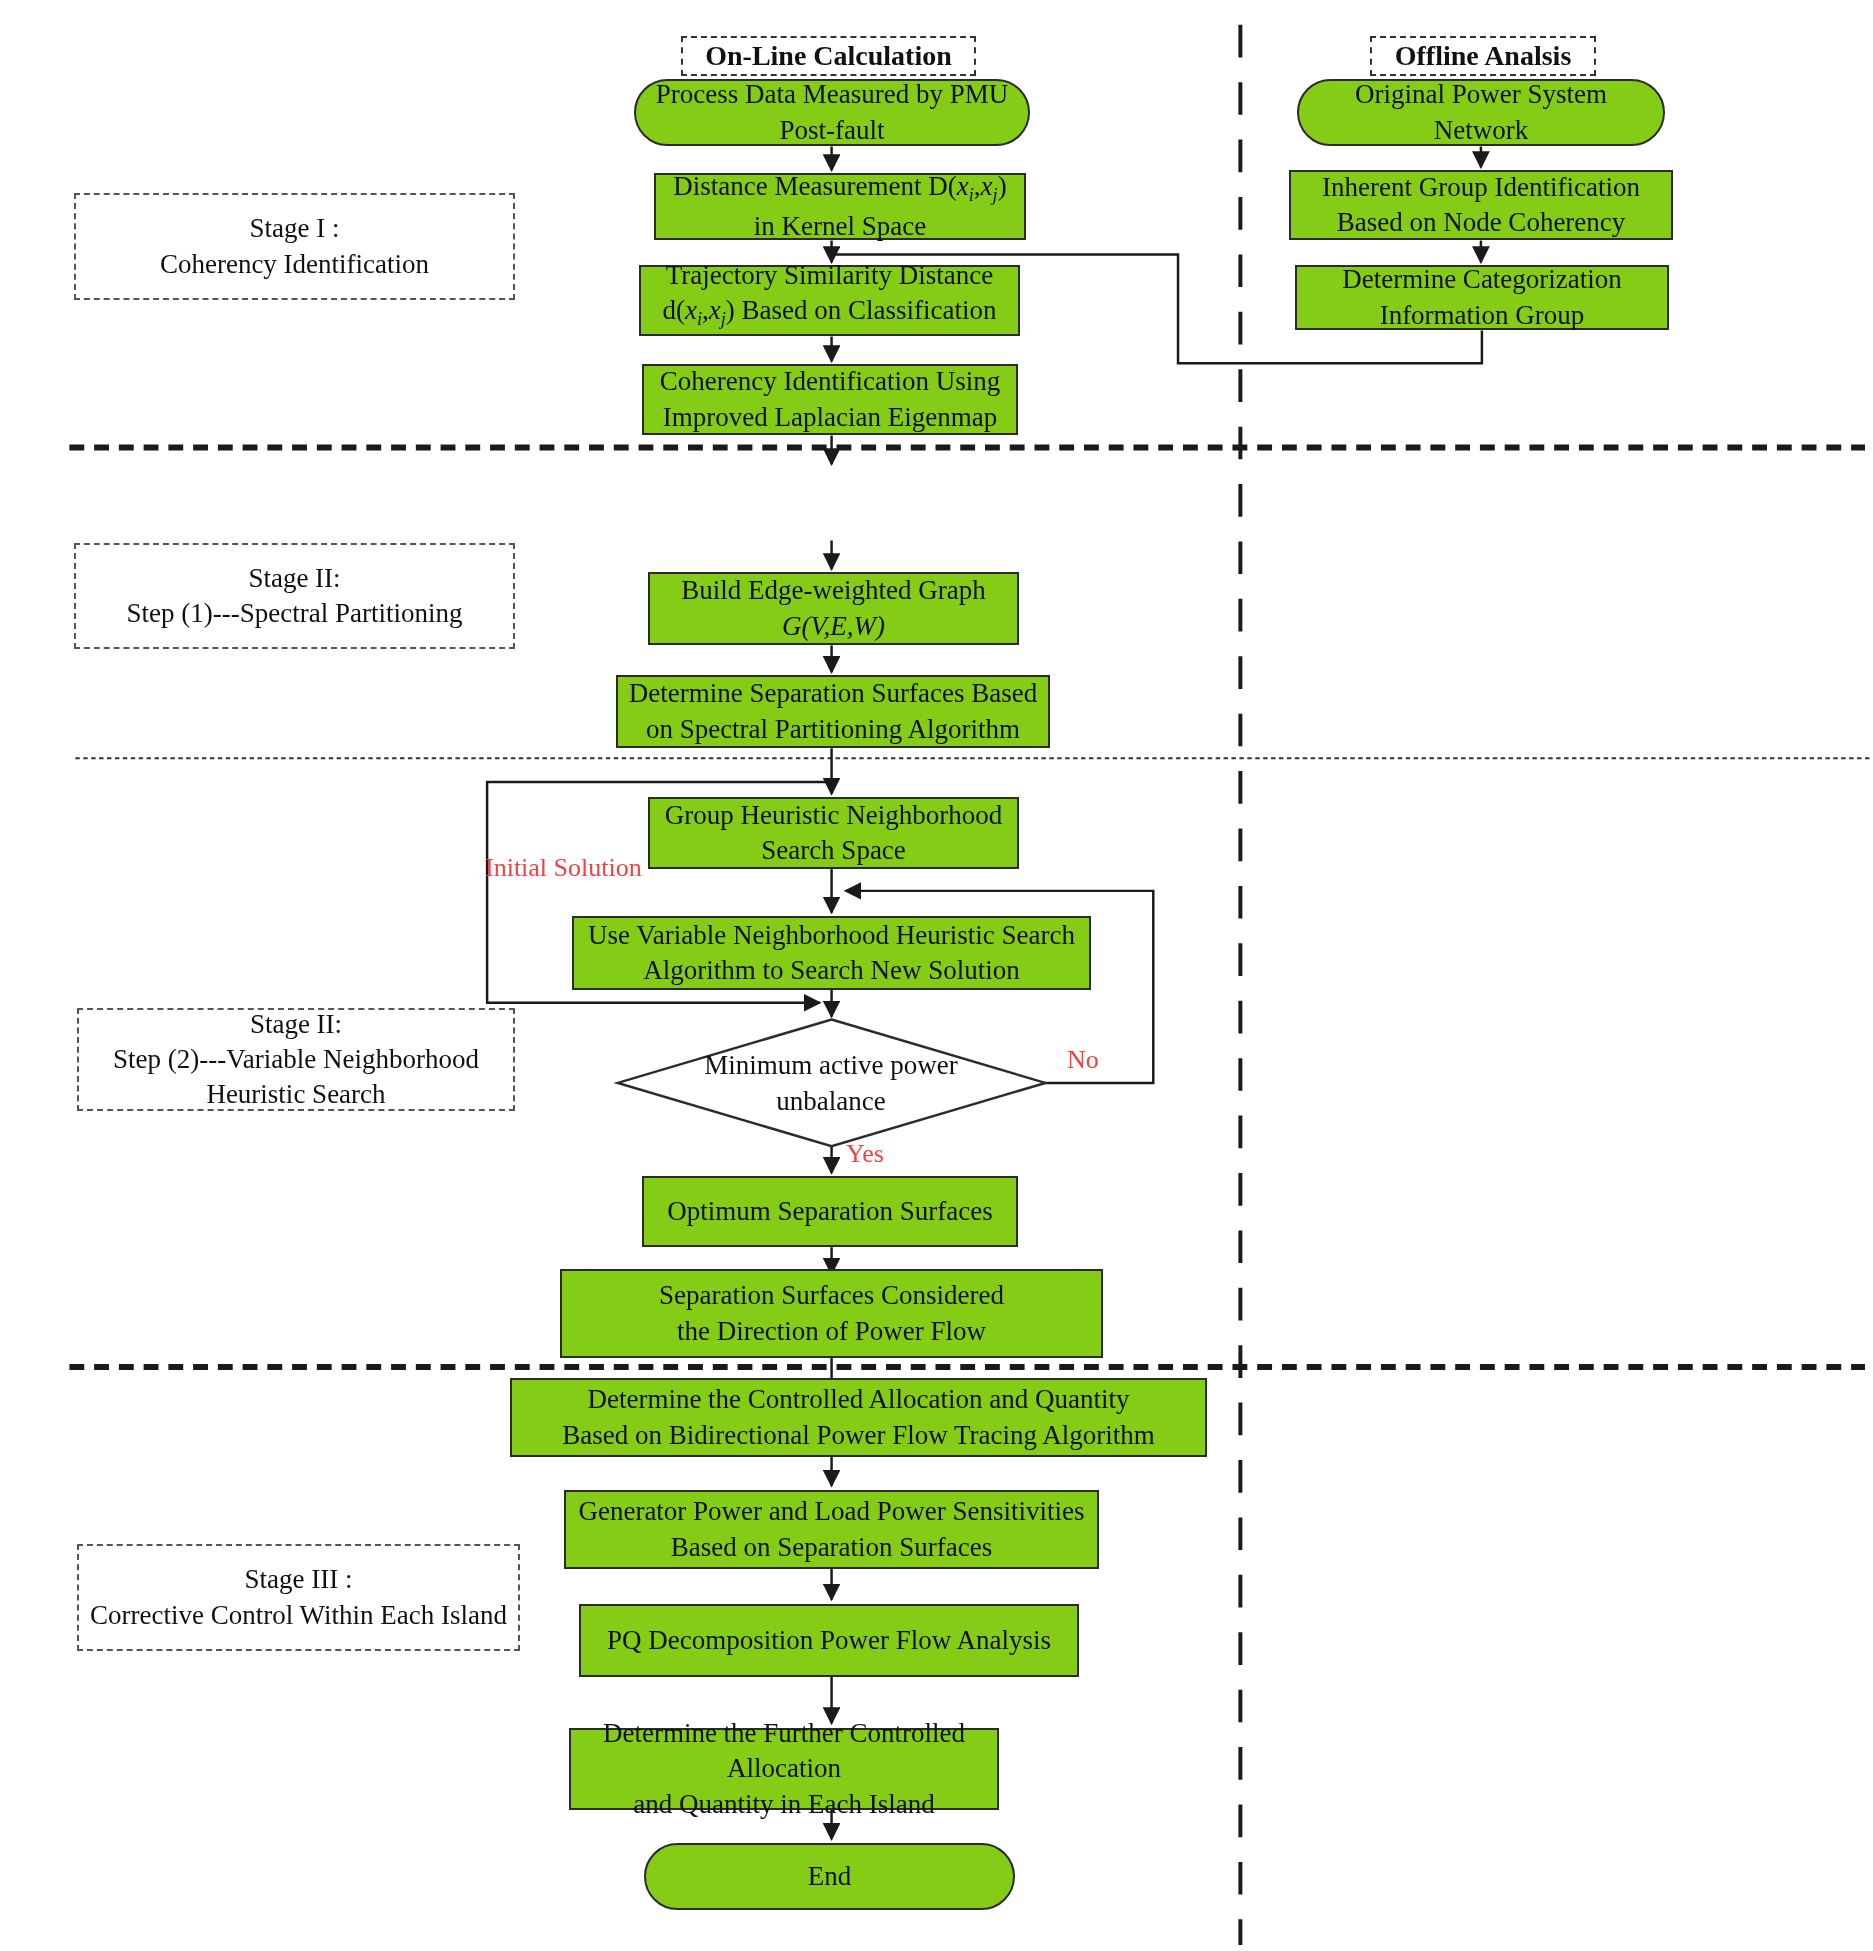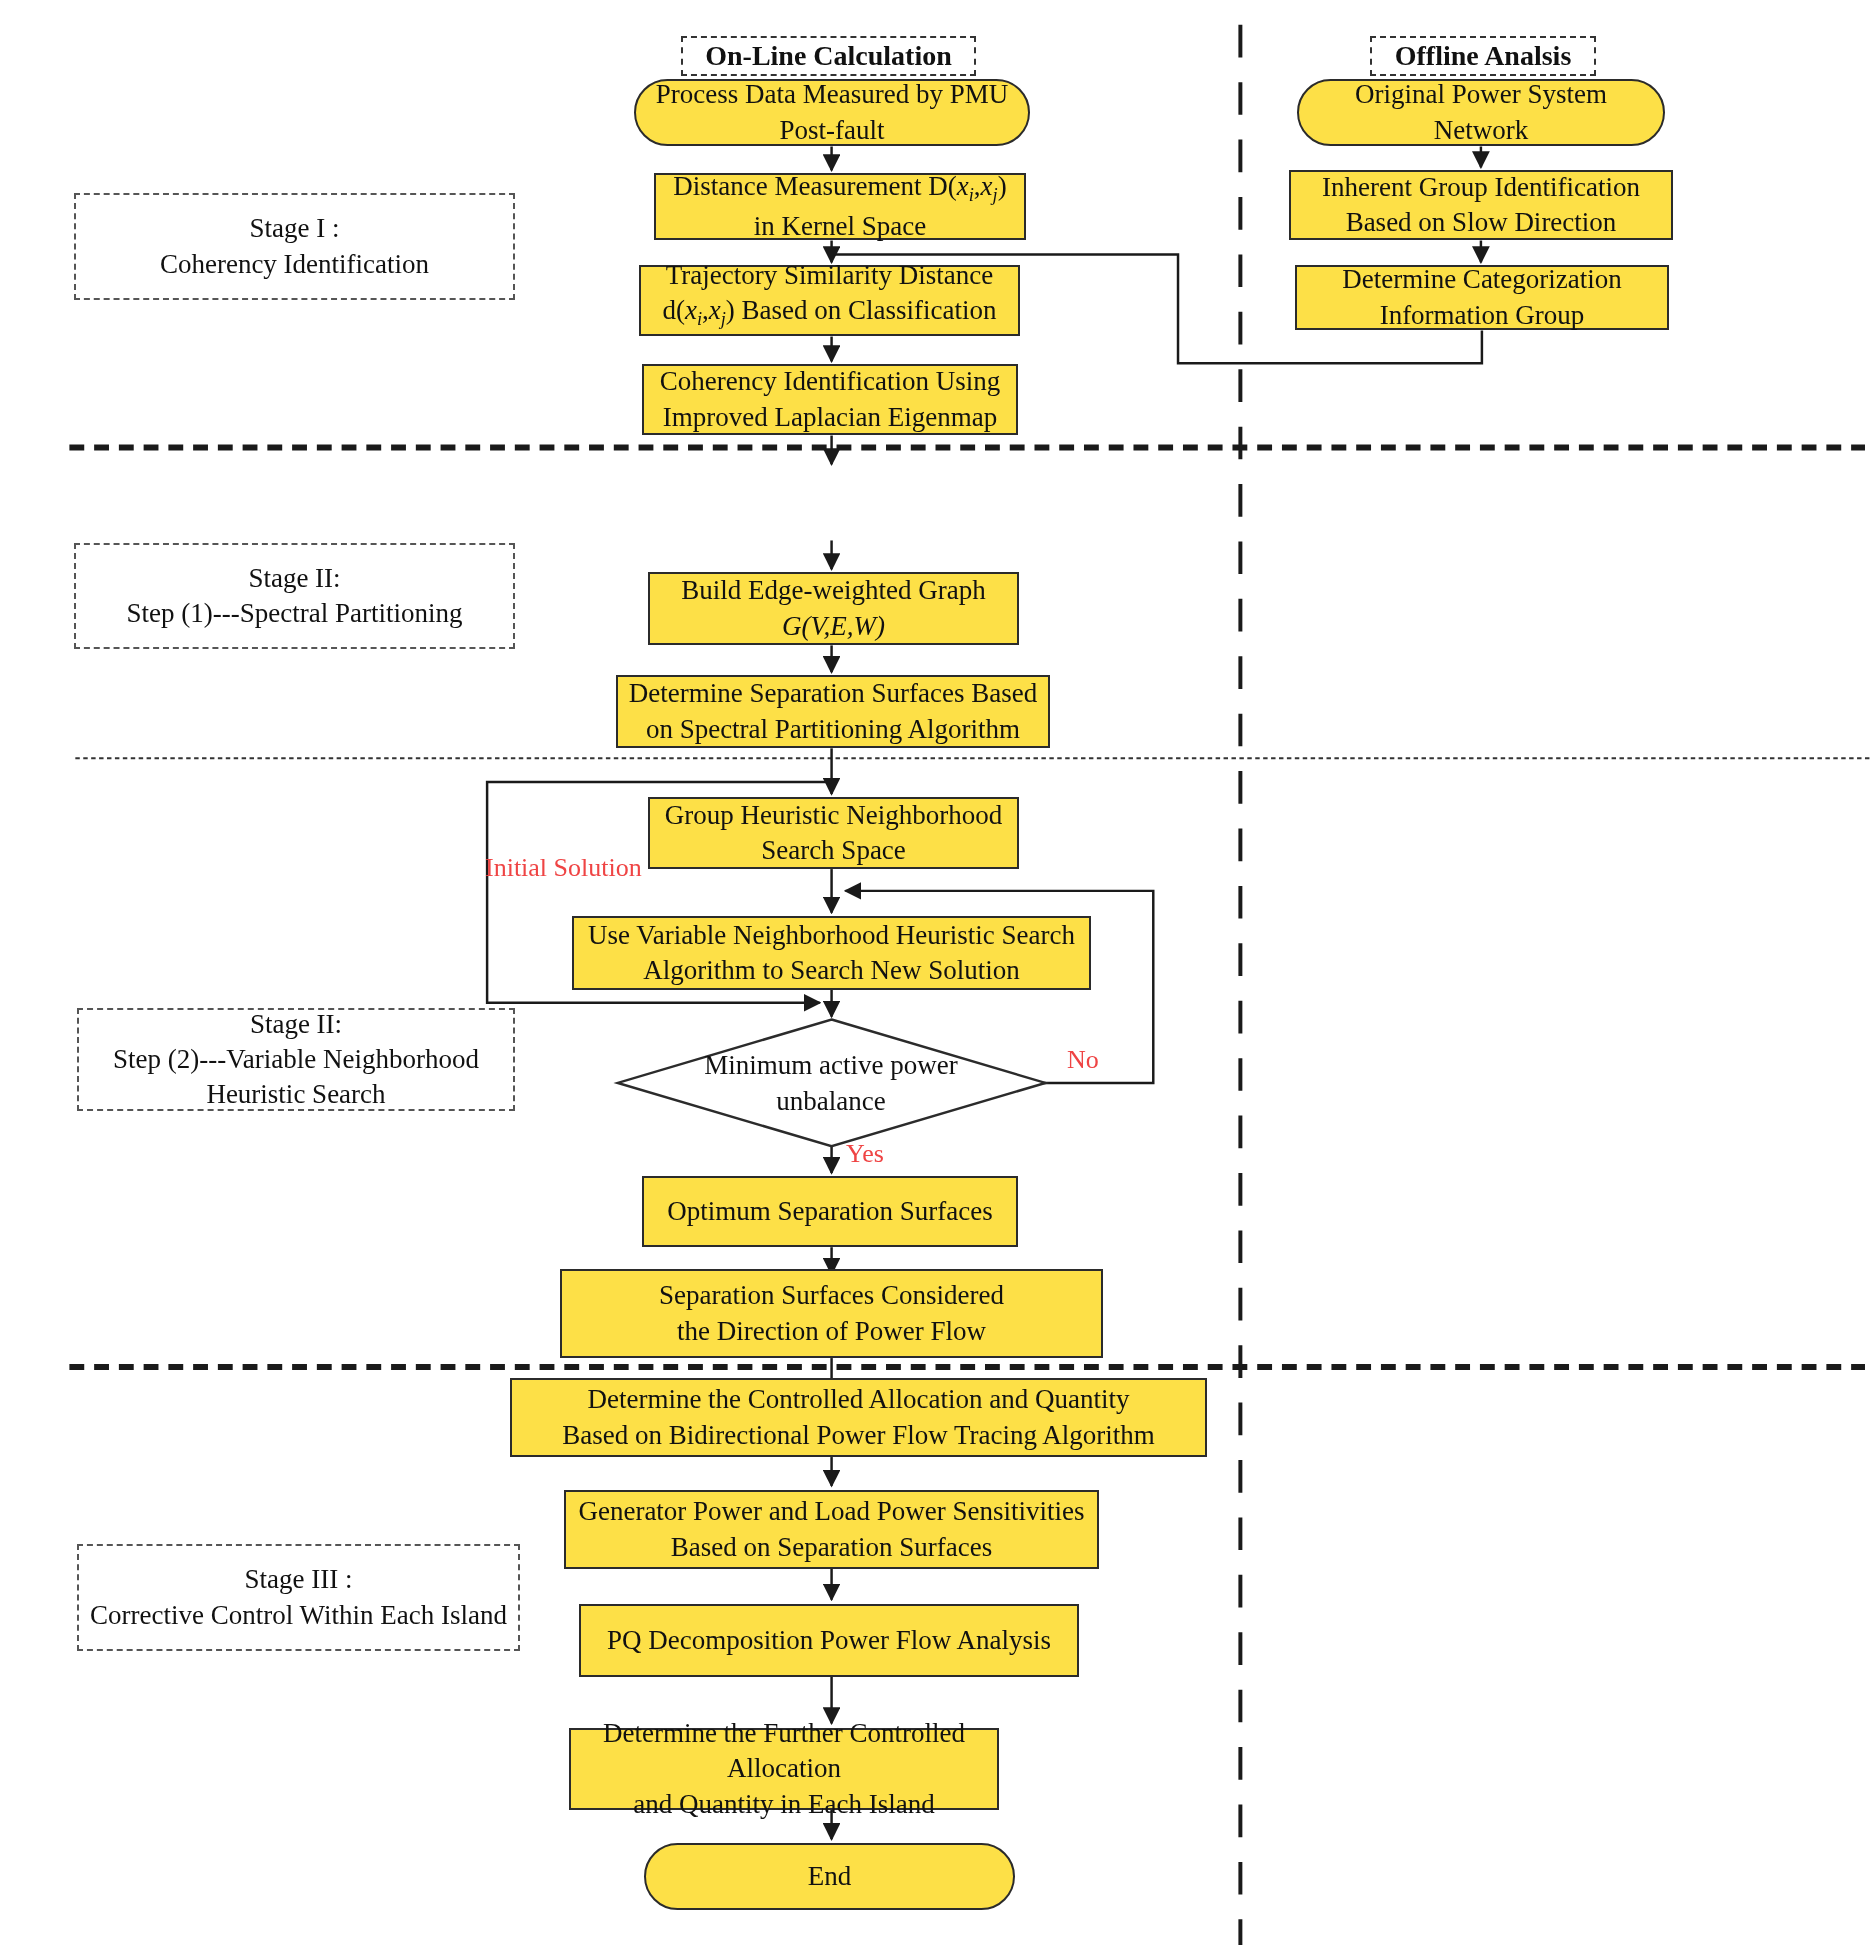--- a/index.html
+++ b/index.html
@@ -6,21 +6,21 @@
   #canvas{
     position:relative;width:1873px;height:1951px;background:#ffffff;
     font-family:"Liberation Serif","DejaVu Serif",serif;color:#111;
     overflow:hidden;
     padding-left:24px;
   }
   #wires{position:absolute;left:0;top:0;pointer-events:none;}
   .node{
     position:absolute;box-sizing:border-box;
     display:flex;align-items:center;justify-content:center;
-    text-align:center;border:2px solid #2b2b2b;background:#fde047;
+    text-align:center;border:2px solid #2b2b2b;background:#84cc16;
     white-space:pre-line;font-size:27px;line-height:1.3;padding:2px 6px;
   }
   .rounded{border-radius:36px;}
   .hdr{font-weight:bold;font-size:28px;border:2px dashed #333;background:#fff;}
   .stage{border:2px dashed #555;background:transparent;font-size:27px;padding:0 4px;}
   .plain{border:none;background:transparent;}
   .floatlabel{
     position:absolute;font-size:26px;color:#ef4444;white-space:nowrap;
     background:transparent;
   }
@@ -109,21 +109,21 @@
   <div class="node" style="left:564px;top:1490px;width:535px;height:79px;">Generator Power and Load Power Sensitivities
 Based on Separation Surfaces</div>
   <div class="node" style="left:579px;top:1604px;width:500px;height:73px;">PQ Decomposition Power Flow Analysis</div>
   <div class="node" style="left:569px;top:1728px;width:430px;height:82px;">Determine the Further Controlled Allocation
 and Quantity in Each Island</div>
   <div class="node rounded" style="left:644px;top:1843px;width:371px;height:67px;">End</div>
 
   <div class="node rounded" style="left:1297px;top:79px;width:368px;height:67px;">Original Power System
 Network</div>
   <div class="node" style="left:1289px;top:170px;width:384px;height:70px;">Inherent Group Identification
-Based on Slow Direction</div>
+Based on Node Coherency</div>
   <div class="node" style="left:1295px;top:265px;width:374px;height:65px;">Determine Categorization
 Information Group</div>
 
   <div class="floatlabel" style="left:485px;top:853px;">Initial Solution</div>
   <div class="floatlabel" style="left:846px;top:1139px;">Yes</div>
   <div class="floatlabel" style="left:1067px;top:1045px;">No</div>
 
 </div>
 
 

